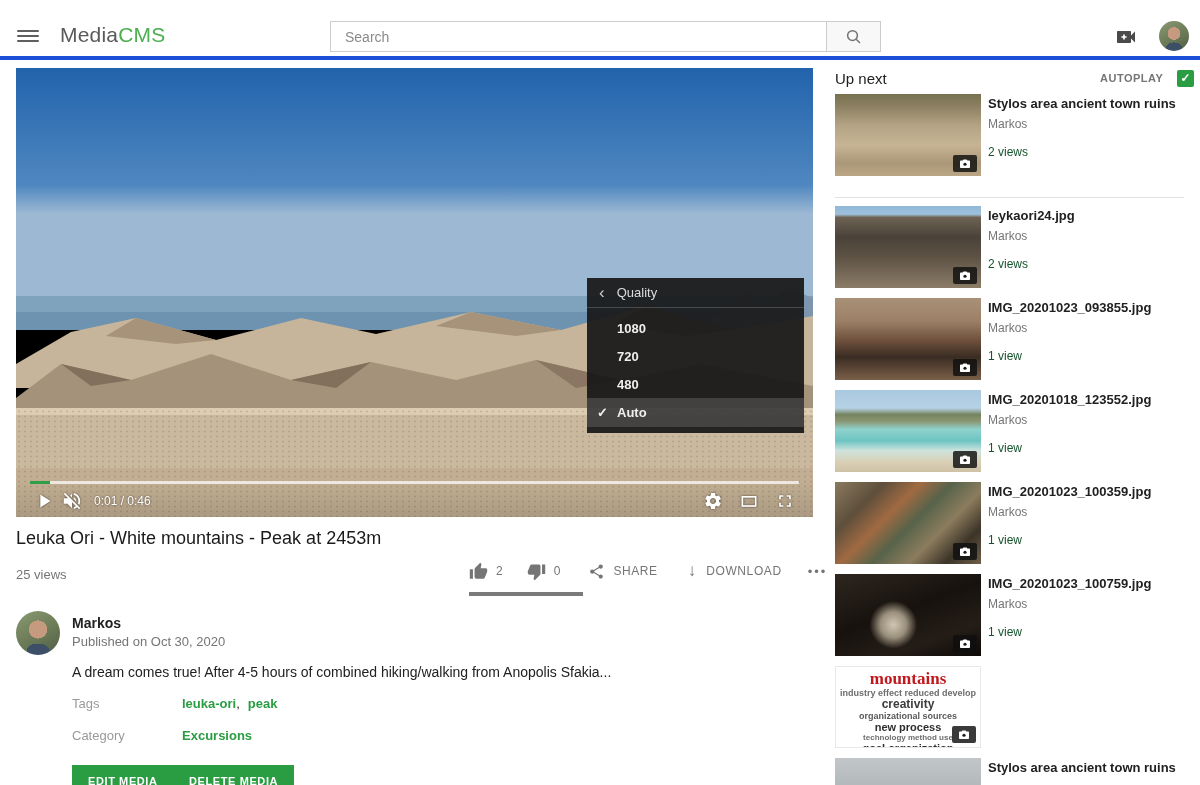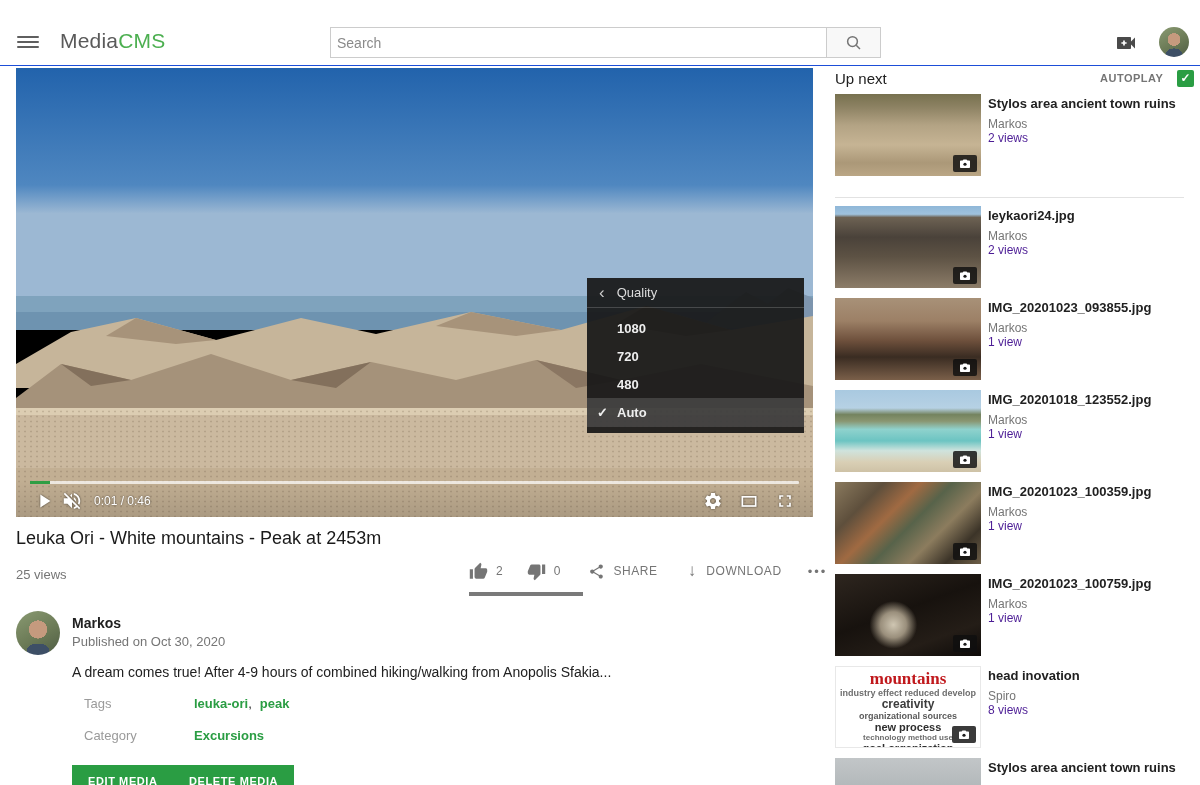--- a/index.html
+++ b/index.html
@@ -1,28 +1,28 @@
 <!DOCTYPE html>
 <html><head>
 <meta charset="utf-8">
 <style>
   * { box-sizing: border-box; margin: 0; padding: 0; }
   html,body { width:1200px; height:785px; overflow:hidden; background:#fff;
               font-family:"Liberation Sans", sans-serif; position:relative; }
 
   
-  .header { position:absolute; left:0; top:18px; width:1200px; height:48px; background:#fff;
-            border-bottom:1px solid #1d4ed8; z-index:50; }
+  .header { position:absolute; left:0; top:12px; width:1200px; height:48px; background:#fff;
+            border-bottom:4px solid #1d4ed8; z-index:50; }
   .hamburger { position:absolute; left:17px; top:15px; width:22px; height:18px; cursor:pointer; }
   .hamburger span { display:block; height:2px; background:#5f5f5f; margin:3px 0; border-radius:1px; }
   .logo { position:absolute; left:60px; top:11px; font-size:21px; letter-spacing:.2px; }
   .logo .media { color:#5a5a5a; }
   .logo .cms { color:#4caf50; }
   .searchwrap { position:absolute; left:330px; top:9px; height:31px; display:flex; }
-  .searchinput { width:496px; height:31px; border:1px solid #ccc; border-right:none; padding:0 6px;
+  .searchinput { width:496px; height:31px; border:1px solid #ccc; border-right:none; padding:0 14px;
                  font-size:14px; color:#333; outline:none; }
   .searchinput::placeholder { color:#8a8a8a; }
   .searchbtn { width:55px; height:31px; background:#f8f8f8; border:1px solid #ccc;
                display:flex; align-items:center; justify-content:center; cursor:pointer; }
   .uploadicon { position:absolute; left:1114px; top:13px; width:24px; height:24px; cursor:pointer; }
   .avatar-sm { position:absolute; left:1159px; top:9px; width:30px; height:30px; border-radius:50%;
                cursor:pointer; overflow:hidden;
                background:
                  radial-gradient(ellipse 11px 7px at 50% 88%, #3d4f66 0%, #3d4f66 70%, transparent 71%),
                  radial-gradient(circle 7px at 50% 42%, #c59a7e 0%, #c59a7e 90%, transparent 91%),
@@ -74,21 +74,21 @@
 
   .avatar-lg { position:absolute; left:16px; top:611px; width:44px; height:44px; border-radius:50%;
                overflow:hidden;
                background:
                  radial-gradient(ellipse 16px 10px at 50% 90%, #3d4f66 0%, #3d4f66 70%, transparent 71%),
                  radial-gradient(circle 10px at 50% 42%, #c59a7e 0%, #c59a7e 90%, transparent 91%),
                  linear-gradient(150deg, #8a9a72 0%, #6b7a56 55%, #4e5c44 100%); }
   .uname { position:absolute; left:72px; top:615px; font-size:14px; font-weight:bold; color:#212121; }
   .pubdate { position:absolute; left:72px; top:634px; font-size:13px; color:#757575; }
   .vdesc { position:absolute; left:72px; top:664px; font-size:14px; color:#212121; }
-  .metalabel { font-size:13px; color:#9a9a9a;margin-left:12px; }
+  .metalabel { font-size:13px; color:#9a9a9a; }
   .tagsrow { position:absolute; left:72px; top:696px; display:flex; }
   .catrow  { position:absolute; left:72px; top:728px; display:flex; }
   .metalabel { width:110px; }
   .taglink { color:#2a9d43; font-size:13px; font-weight:bold; text-decoration:none; cursor:pointer; }
   .tagsep { color:#212121; font-size:13px; margin-right:8px; }
   .btn { position:absolute; top:765px; height:32px; background:#2a9d43; color:#fff; border:none;
          font-size:11px; font-weight:bold; letter-spacing:.6px; padding:0 16px; cursor:pointer;
          font-family:"Liberation Sans", sans-serif; }
   .btn.edit { left:72px; }
   .btn.delete { left:173px; }
@@ -100,21 +100,21 @@
   .sb-check { position:absolute; left:1177px; top:70px; width:17px; height:17px; background:#2a9d43;
               border-radius:2px; color:#fff; font-size:12px; font-weight:bold; text-align:center;
               line-height:17px; cursor:pointer; }
   .sb-divider { position:absolute; left:835px; top:197px; width:349px; height:1px; background:#e2e2e2; }
 
   .sb-item { position:absolute; left:835px; width:349px; height:82px; cursor:pointer; }
   .sb-thumb { position:absolute; left:0; top:0; width:146px; height:82px; overflow:hidden; }
   .sb-text { position:absolute; left:153px; top:2px; width:196px; }
   .sb-t { font-size:13px; font-weight:bold; color:#212121; line-height:16px; }
   .sb-a { font-size:12px; color:#757575; margin-top:5px; }
-  .sb-v { font-size:12px; color:#4c1d95; margin-top:0; }
+  .sb-v { font-size:12px; color:#14532d; margin-top:14px; }
   .cam-badge { position:absolute; right:4px; bottom:4px; width:24px; height:17px;
                background:rgba(15,15,15,.82); border-radius:2px; display:flex;
                align-items:center; justify-content:center; }
 
   .t1 { background:linear-gradient(180deg,#77714f 0%,#8d8263 16%,#b3a384 38%,#c6b494 62%,#ab9878 84%,#baa685 100%); }
   .t2 { background:linear-gradient(180deg,#8fb7d8 0%,#9fc2dd 10%,#6d6253 14%,#4a423a 38%,#5d5244 62%,#8c7c68 100%); }
   .t3 { background:linear-gradient(180deg,#a89178 0%,#9c8066 28%,#6e503c 52%,#3a2c22 72%,#7a5f49 100%); }
   .t4 { background:linear-gradient(180deg,#a9c9e0 0%,#b6d1e4 22%,#74835f 30%,#8a9671 38%,#8fd2cd 48%,#6cc4c2 62%,#cfe3dd 74%,#d9cfb5 88%,#cec2a6 100%); }
   .t5 { background:linear-gradient(135deg,#8a7a5e 0%,#5e4f3c 22%,#a06a42 38%,#57634a 52%,#8c7c5e 68%,#3c3428 84%,#6e5f48 100%); }
   .t6 { background:radial-gradient(circle 34px at 40% 62%, #cfc6b2 0%, #9a8f7c 38%, transparent 70%),
@@ -269,21 +269,21 @@
     <span class="dl-arrow">↓</span>
     <span class="lbl">DOWNLOAD</span>
   </div>
   <span class="more-dots">•••</span>
 </div>
 <div class="likebar"></div>
 
 <div class="avatar-lg"></div>
 <div class="uname">Markos</div>
 <div class="pubdate">Published on Oct 30, 2020</div>
-<div class="vdesc">A dream comes true! After 4-9 hours of combined hiking/walking from Anopolis Sfakia...</div>
+<div class="vdesc">A dream comes true! After 4-5 hours of combined hiking/walking from Anopolis Sfakia...</div>
 
 <div class="tagsrow">
   <span class="metalabel">Tags</span>
   <span class="taglink">leuka-ori</span>
   <span class="tagsep">,</span>
   <span class="taglink">peak</span>
 </div>
 <div class="catrow">
   <span class="metalabel">Category</span>
   <span class="taglink">Excursions</span>
@@ -404,25 +404,20 @@
     <div class="w6">technology method use</div>
     <div class="w5">goal organization</div>
 
     <div class="cam-badge">
         <svg width="12" height="12" viewBox="0 0 24 24">
           <path fill="#fff" d="M9 3L7.17 5H4c-1.1 0-2 .9-2 2v11c0 1.1.9 2 2 2h16c1.1 0 2-.9 2-2V7c0-1.1-.9-2-2-2h-3.17L15 3H9z"></path>
           <circle cx="12" cy="12.5" r="3.2" fill="#1b1b1b"></circle>
         </svg>
       </div>
   </div>
-  <div class="sb-text">
-    <div class="sb-t">head inovation</div>
-    <div class="sb-a">Spiro</div>
-    <div class="sb-v">8 views</div>
-  </div>
 </div>
 
 <div class="sb-item" style="top:758px;">
   <div class="sb-thumb t8"></div>
   <div class="sb-text">
     <div class="sb-t">Stylos area ancient town ruins</div>
   </div>
 </div>
 
 </body></html>

